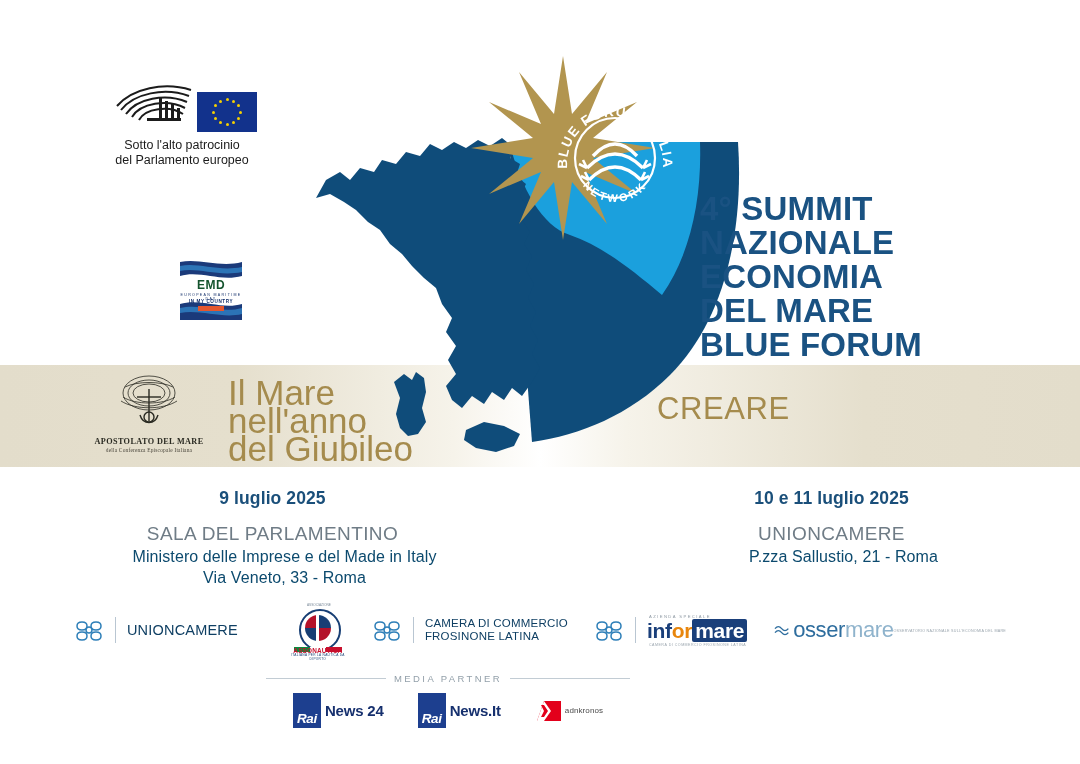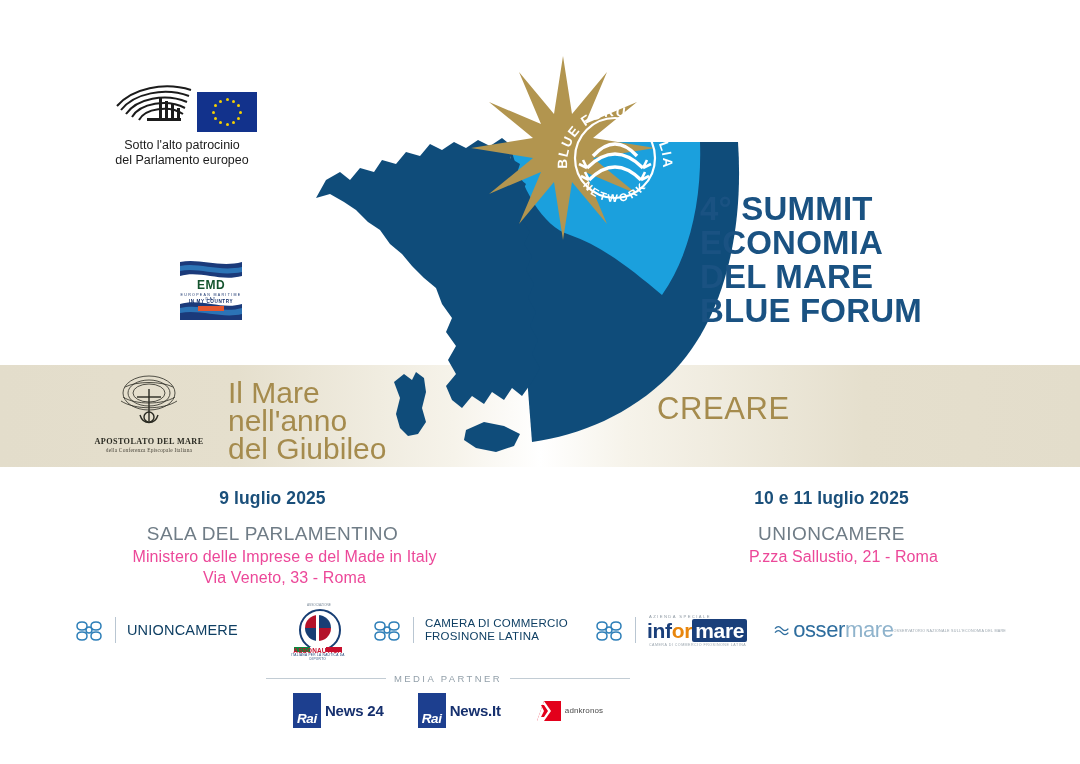--- a/index.html
+++ b/index.html
@@ -51,33 +51,33 @@
   .title .ln{display:block;white-space:nowrap;}
 
   
   .apostolato{position:absolute;left:88px;top:371px;width:122px;z-index:6;text-align:center;}
   .apost-mark{width:80px;height:60px;margin:0 auto;}
   .apost-t1{font-family:"Liberation Serif",serif;font-size:8.2px;letter-spacing:.4px;color:#2a2a22;margin-top:2px;font-weight:bold;}
   .apost-t2{font-family:"Liberation Serif",serif;font-size:5.4px;letter-spacing:.2px;color:#4a463c;margin-top:1px;}
 
   .claim-left{
     position:absolute;left:228px;top:379px;z-index:6;
-    color:#a58b4d;font-size:30px;line-height:28px;font-weight:500;
+    color:#a58b4d;font-size:35px;line-height:28px;font-weight:500;
   }
   .claim-right{
     position:absolute;left:657px;top:392px;z-index:6;
     color:#a58b4d;font-size:31px;line-height:33px;font-weight:500;letter-spacing:.6px;
   }
 
   
   .venues{position:absolute;left:12px;top:488px;width:1080px;height:92px;z-index:6;display:flex;}
   .venue{flex:1;text-align:center;}
   .venue .vdate{font-size:17.5px;font-weight:bold;color:#1a4f7a;letter-spacing:.1px;}
   .venue .vname{font-size:19px;color:#6f7c86;margin-top:14px;letter-spacing:.4px;}
-  .venue .vline{font-size:16px;color:#ec4899;margin-top:3px;letter-spacing:.1px;margin-left:24px;}
+  .venue .vline{font-size:16px;color:#0c4a6e;margin-top:3px;letter-spacing:.1px;margin-left:24px;}
   .venue.left{padding-right:20px;}
   .venue.right{padding-left:18px;}
 
   
   .sponsors{position:absolute;left:0;top:602px;width:1080px;height:56px;z-index:6;
     display:flex;align-items:center;justify-content:center;gap:0px;}
   .sp{display:flex;align-items:center;height:54px;}
   .knot{width:30px;height:28px;flex:none;}
   .sep{width:1px;height:26px;background:#b9c6d2;margin:0 11px;}
   .sp-name{font-size:14.5px;color:#0f3f63;letter-spacing:.2px;white-space:nowrap;}
@@ -336,20 +336,21 @@
       <path d="M0 50 C20 45 42 56 62 50 L62 56 C42 61 20 51 0 55 Z" fill="#2f7fc1" opacity=".85"></path>
       <rect x="18" y="48" width="26" height="5" fill="#e4572e"></rect>
     </svg>
     <div class="emd-word">EMD</div>
     <div class="emd-sub1">EUROPEAN MARITIME DAY</div>
     <div class="emd-sub2">IN MY COUNTRY</div>
   </div>
 
   <div class="title">
     <span class="ln">4° SUMMIT</span>
+    <span class="ln">NAZIONALE</span>
     <span class="ln">ECONOMIA</span>
     <span class="ln">DEL MARE</span>
     <span class="ln">BLUE FORUM</span>
   </div>
 
   <div class="apostolato">
     <svg class="apost-mark" viewBox="0 0 80 60">
       <g fill="none" stroke="#2a2a22" stroke-width=".8">
         <ellipse cx="40" cy="22" rx="26" ry="17"></ellipse>
         <ellipse cx="40" cy="22" rx="21" ry="13"></ellipse>

